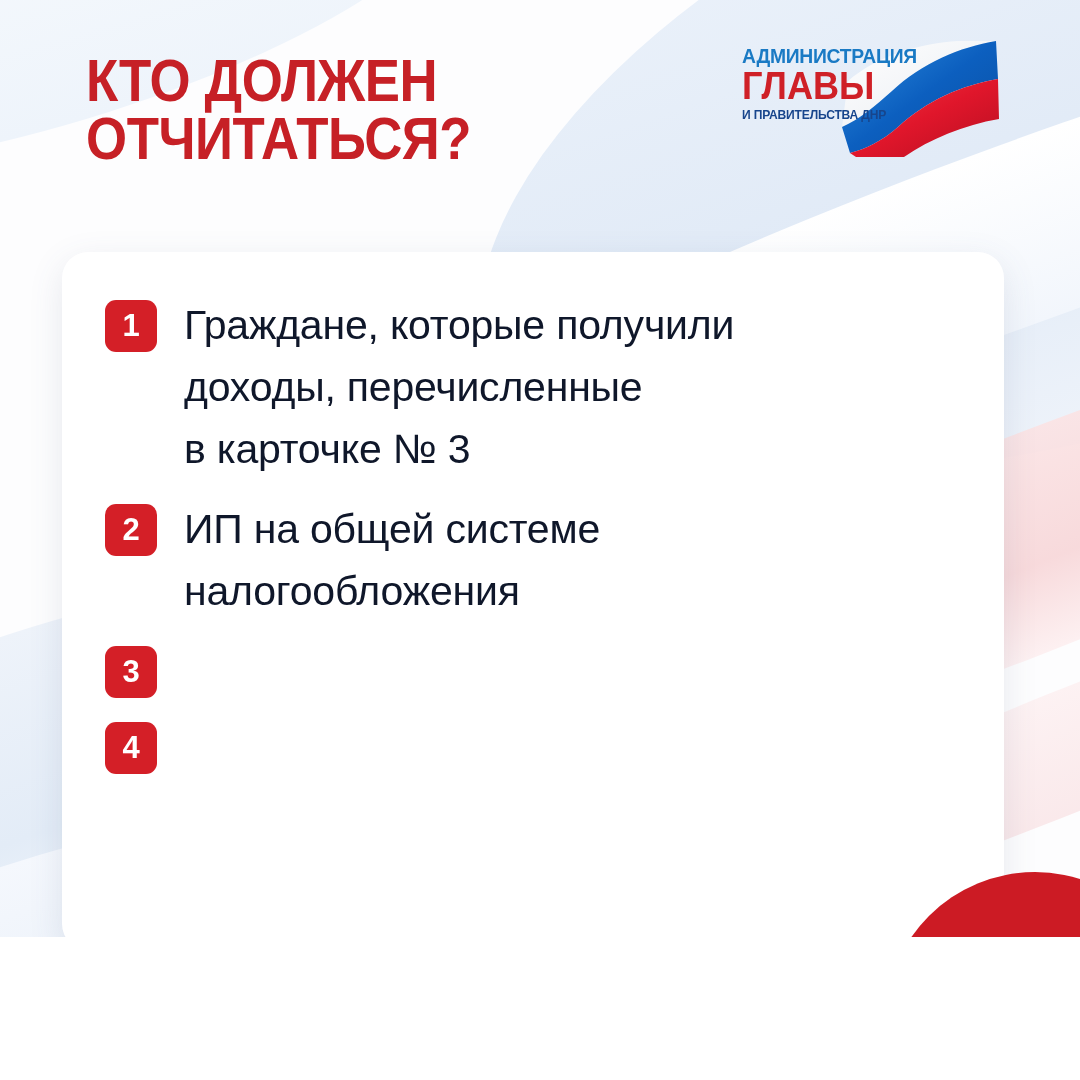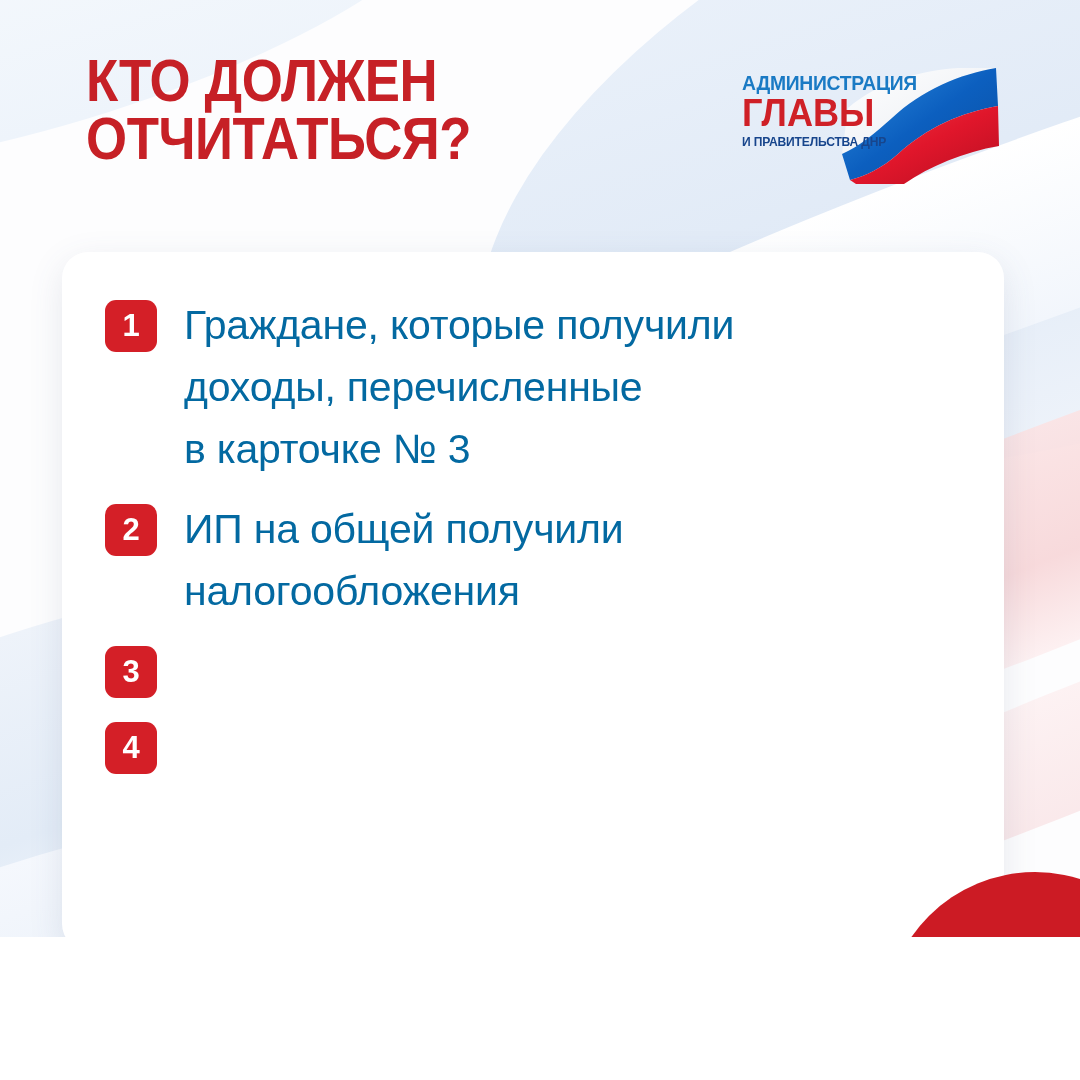--- a/index.html
+++ b/index.html
@@ -123,21 +123,21 @@
     text-transform: uppercase;
     transform: scaleX(0.88);
     transform-origin: left top;
     white-space: pre-line;
   }
 
   
   .logo {
     position: absolute;
     right: 86px;
-    top: 66px;
+    top: 39px;
     width: 258px;
     height: 124px;
   }
   .logo-text {
     position: absolute;
     left: 6px;
     top: 6px;
     width: 176px;
     text-align: left;
     z-index: 3;
@@ -218,21 +218,21 @@
     font-weight: 700;
     font-size: 31px;
     line-height: 52px;
     text-align: center;
     margin-top: 6px;
   }
   .item-text {
     margin-left: 27px;
     font-size: 41px;
     line-height: 62px;
-    color: #0369a1;
+    color: #0f172a;
     font-weight: 400;
     letter-spacing: -0.2px;
     white-space: pre-line;
   }
 
   
   .page-circle {
     position: absolute;
     left: 885px;
     top: 872px;
@@ -309,21 +309,21 @@
 
       <div class="item">
         <div class="badge">1</div>
         <div class="item-text">Граждане, которые получили
 доходы, перечисленные
 в карточке № 3</div>
       </div>
 
       <div class="item">
         <div class="badge">2</div>
-        <div class="item-text">ИП на общей получили
+        <div class="item-text">ИП на общей системе
 налогообложения</div>
       </div>
 
       <div class="item">
         <div class="badge">3</div>
       </div>
 
       <div class="item">
         <div class="badge">4</div>
       </div>

